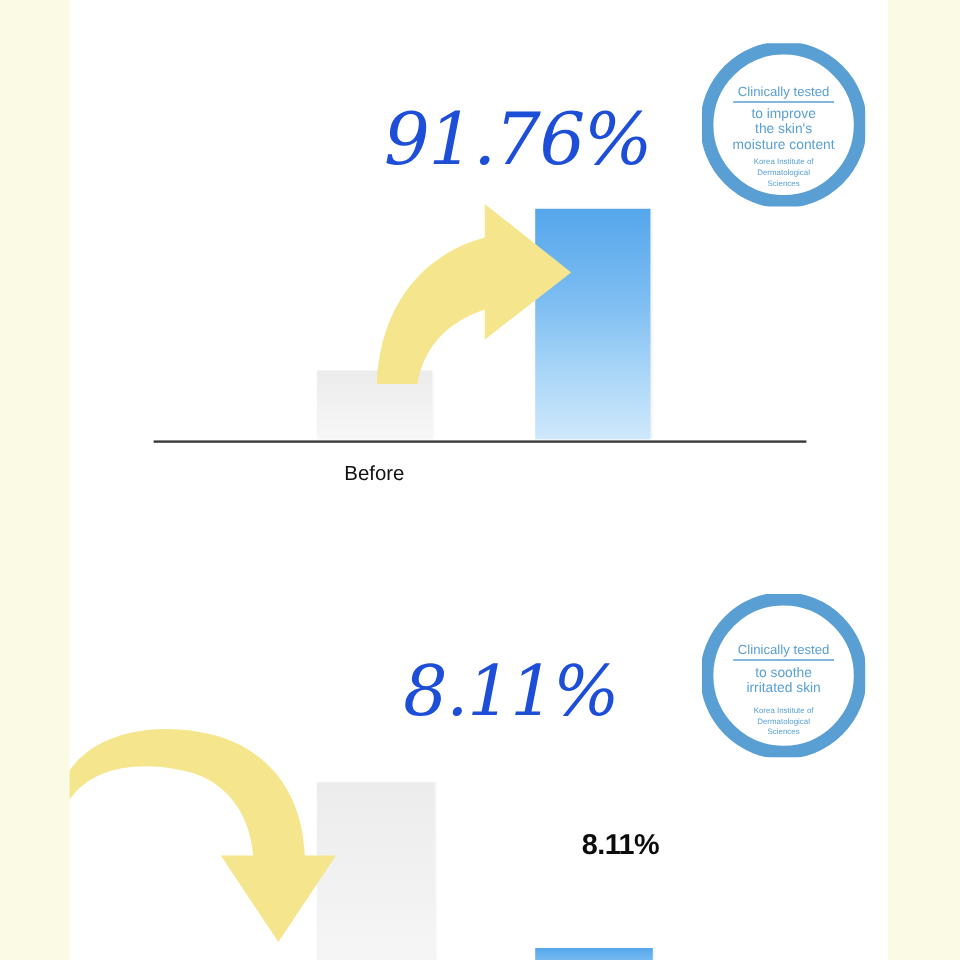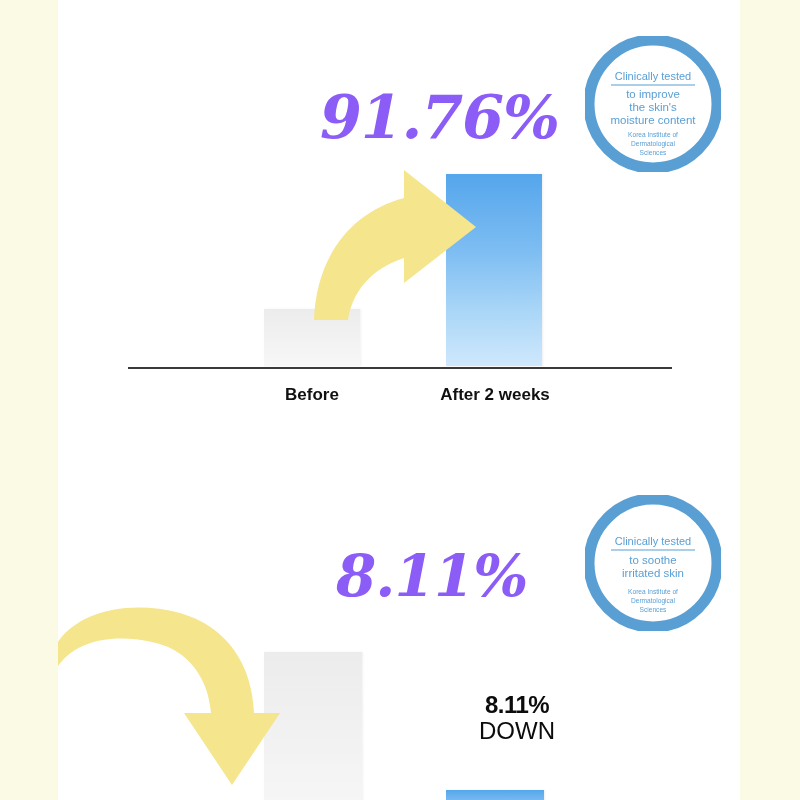--- a/index.html
+++ b/index.html
@@ -16,22 +16,22 @@
   
   .section{position:absolute;left:0;width:682px;}
   #section-1{top:0;height:440px;}
   #section-2{top:460px;height:360px;}
 
   
   .headline{
     position:absolute;
     font-family:"DejaVu Serif", serif;
     font-style:italic;
-    font-weight:700;
-    color:#8b5cf6;
+    font-weight:400;
+    color:#1d4ed8;
     letter-spacing:-1px;
     white-space:nowrap;
   }
   #headline-1{left:262px;top:82px;font-size:60px;}
   #headline-2{left:278px;top:522px;font-size:58px;}
 
   
   .badge{position:absolute;width:136px;height:136px;}
   #badge-1{left:527px;top:36px;}
   #badge-2{left:527px;top:475px;}
@@ -57,21 +57,21 @@
   
   .axis{
     position:absolute;left:70px;width:544px;height:2px;
     background:#3a3a3a;
   }
   #axis-1{top:367px;}
 
   
   .cat-label{
     position:absolute;top:385px;
-    font-size:17px;font-weight:700;color:#111111;
+    font-size:17px;font-weight:400;color:#111111;
     text-align:center;white-space:nowrap;
   }
   #cat-before{left:194px;width:120px;}
   #cat-after{left:370px;width:134px;}
 
   
   .arrow{position:absolute;}
   #arrow-up{left:228px;top:165px;width:220px;height:155px;}
   #arrow-down{left:282px;top:585px;width:240px;height:200px;}
 
@@ -125,21 +125,20 @@
                  L 190,62
                  L 118,118
                  L 118,93
                  C 84,104 66,128 62,155 Z" fill="#f5e58c"></path>
       </svg>
     </div>
 
     <div class="axis" id="axis-1"></div>
 
     <div class="cat-label" id="cat-before">Before</div>
-    <div class="cat-label" id="cat-after">After 2 weeks</div>
   </div>
 
   <div class="section" id="section-2">
 
     <div class="headline" id="headline-2" style="top:82px;">8.11%</div>
 
     <div class="badge" id="badge-2" style="top:35px;">
       <svg viewBox="0 0 136 136" xmlns="http://www.w3.org/2000/svg">
         <defs>
           <path id="ringpath2" d="M 68,68 m -53,0 a 53,53 0 1,1 106,0 a 53,53 0 1,1 -106,0"></path>
@@ -171,17 +170,16 @@
                  L 184,180
                  L 136,108
                  L 163,108
                  C 160,72 140,46 108,38
                  C 62,27 20,36 4,72 Z" fill="#f5e58c"></path>
       </svg>
     </div>
 
     <div class="annot" style="top:232px;">
       <div class="annot-value">8.11%</div>
-      <div class="annot-word">DOWN</div>
     </div>
   </div>
 
 </div>
 
 </body></html>

